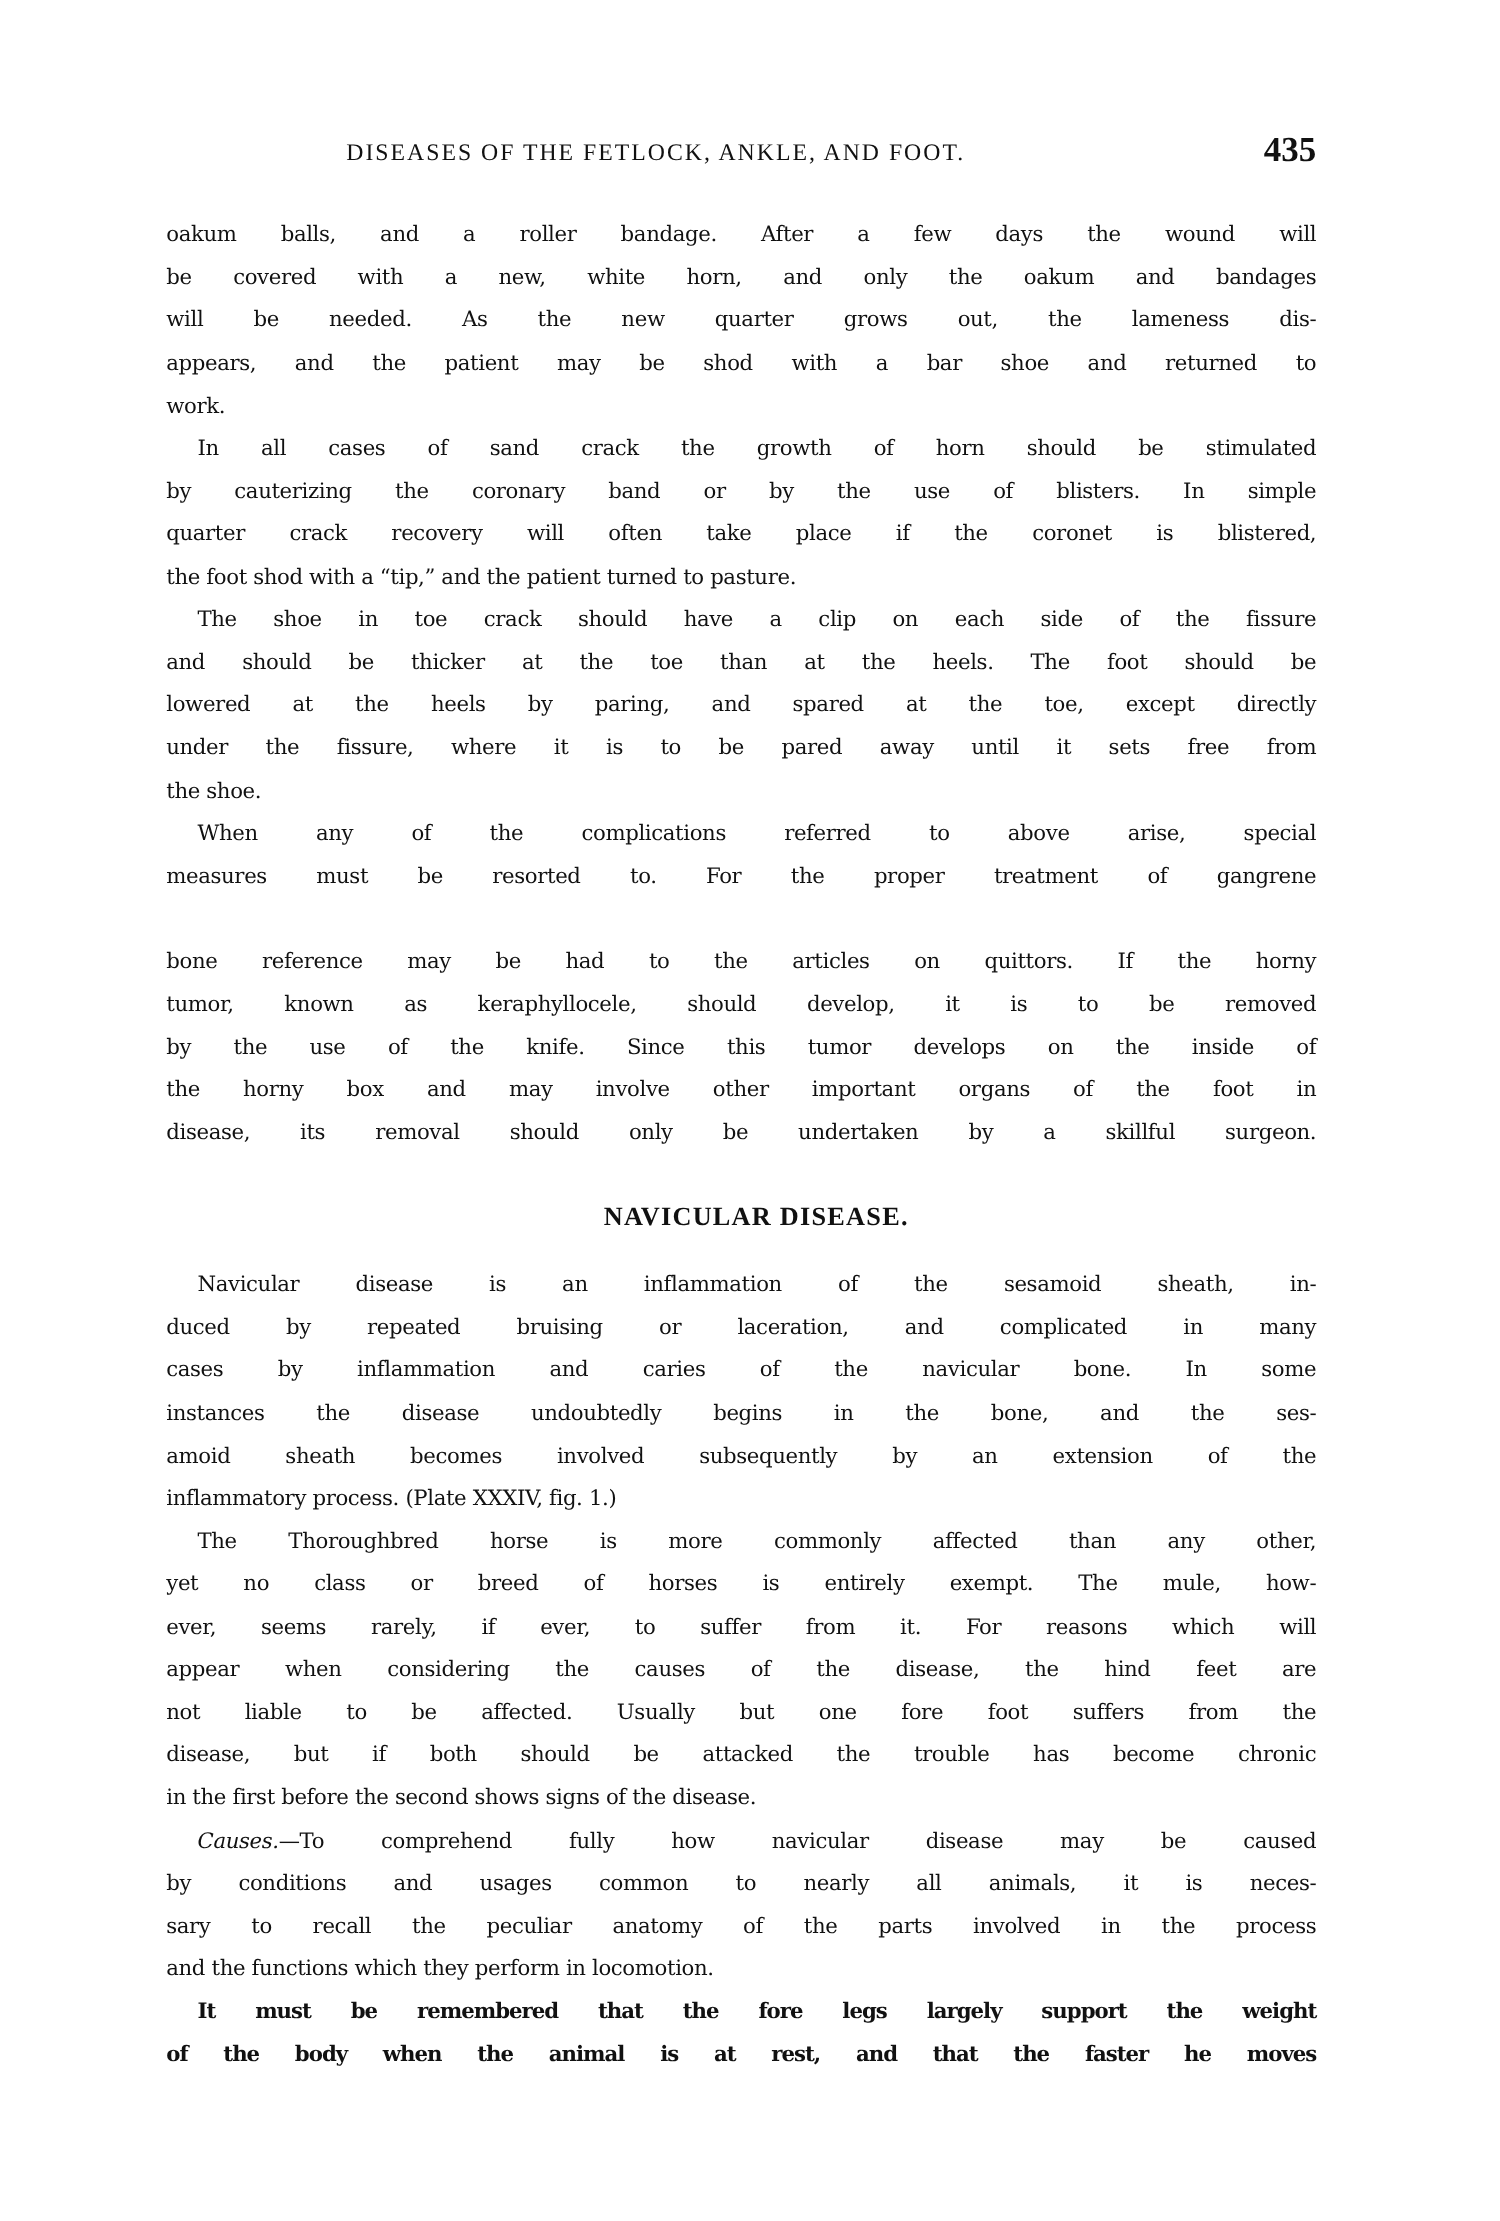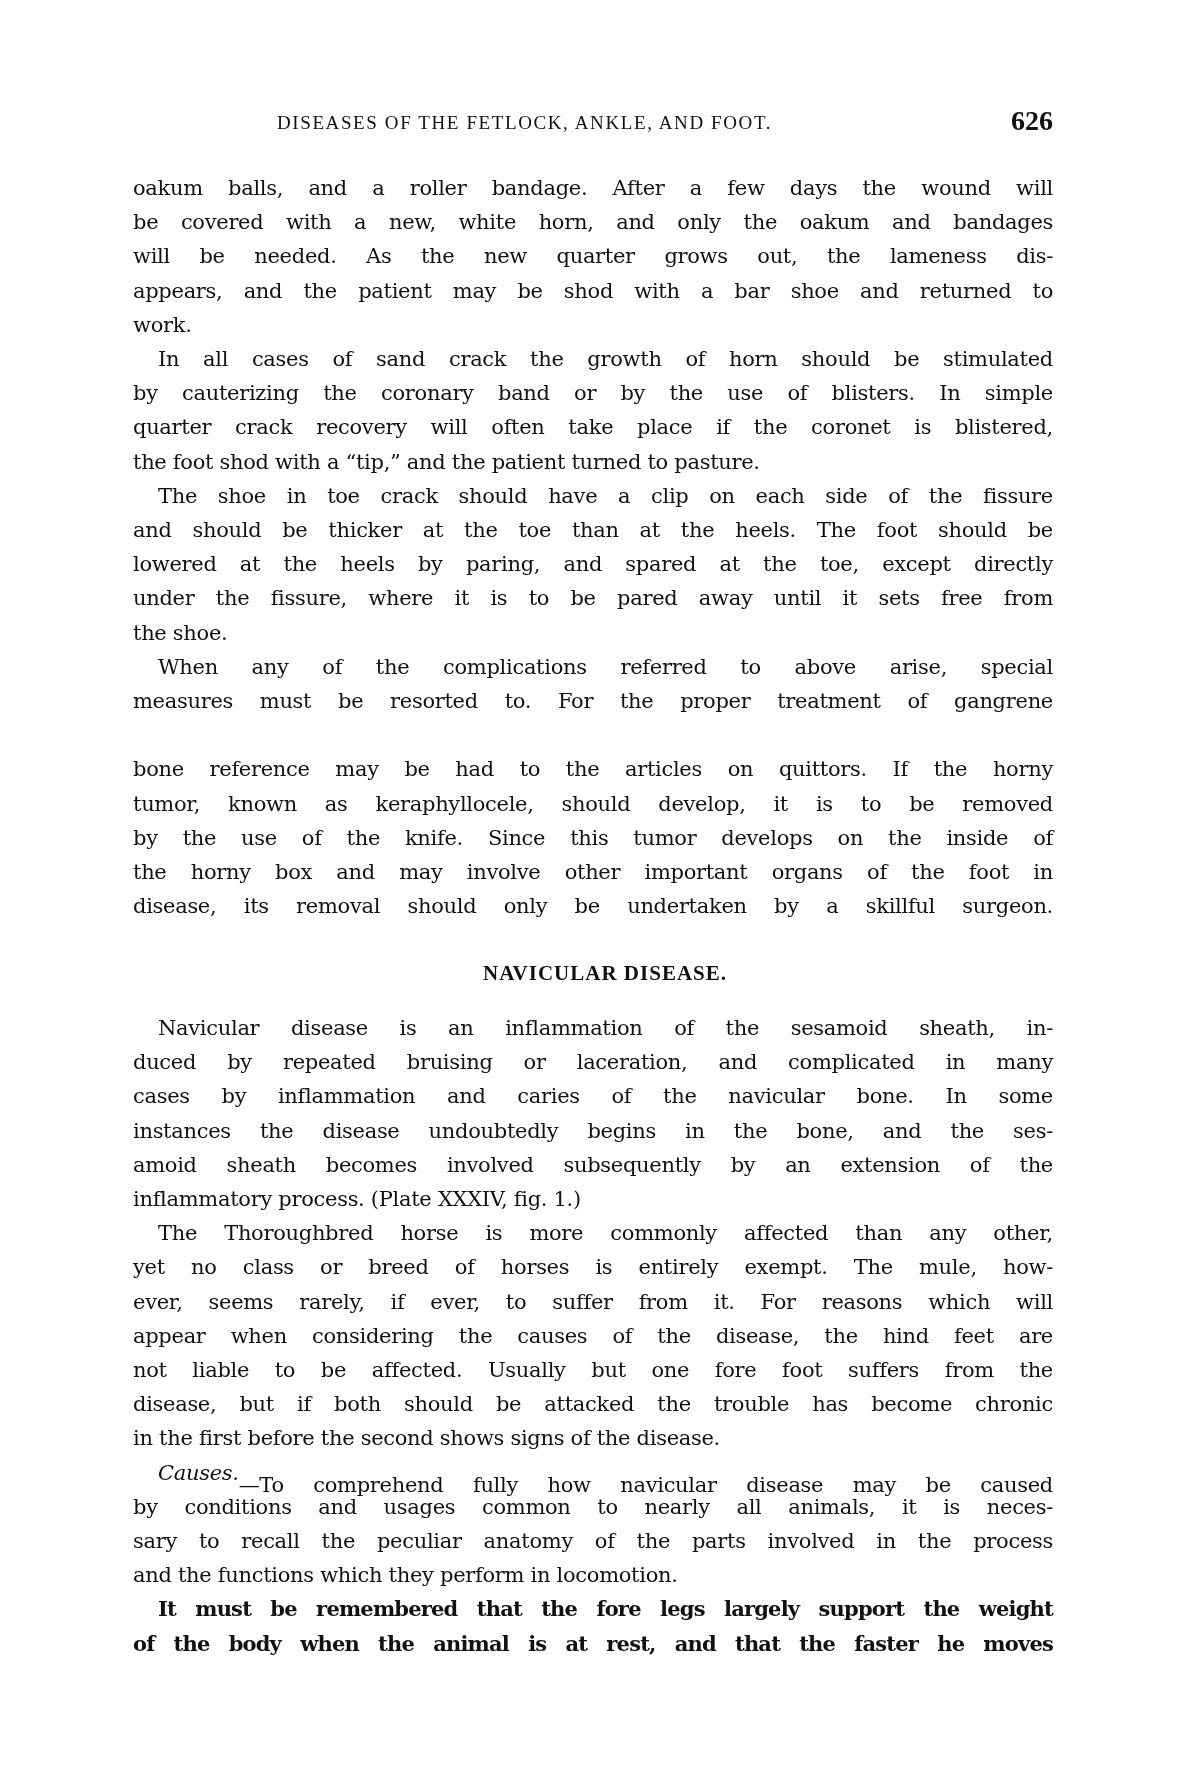--- a/index.html
+++ b/index.html
@@ -17,21 +17,21 @@
       position: absolute; left: 0; top: 0;
       font-size: 19px; letter-spacing: 1.6px; text-transform: uppercase;
       line-height: 30px; white-space: nowrap;
     }
     .page-number {
       position: absolute; right: 0; top: -4px;
       font-size: 28px; font-weight: bold; line-height: 34px;
     }
     .line {
       position: absolute; left: 133px; width: 920px; height: 34px;
-      font-size: 21px; line-height: 34px; white-space: nowrap;
+      font-size: 17px; line-height: 34px; white-space: nowrap;
       text-align: justify; text-align-last: justify;
       font-family: "DejaVu Serif", "Liberation Serif", serif;
       letter-spacing: -0.3px;
     }
     .line.indent { left: 158px; width: 895px; }
     .line.last { text-align-last: left; }
     .line.bold-ish { font-weight: bold; letter-spacing: -0.8px; }
     .section-heading {
       position: absolute; left: 0; width: 1200px; top: 956px; height: 34px;
       text-align: center; font-family: "Liberation Serif", "DejaVu Serif", serif;
@@ -40,21 +40,21 @@
     }
     .ital { font-style: italic; }
   </style>
 </head>
 <body>
 
 <div class="page">
 
   <div class="running-head">
     <span class="running-title">Diseases of the fetlock, ankle, and foot.</span>
-    <span class="page-number">626</span>
+    <span class="page-number">435</span>
   </div>
 
   <div class="line" style="top:171px">oakum balls, and a roller bandage. After a few days the wound will</div>
   <div class="line" style="top:205px">be covered with a new, white horn, and only the oakum and bandages</div>
   <div class="line" style="top:239px">will be needed. As the new quarter grows out, the lameness dis-</div>
   <div class="line" style="top:274px">appears, and the patient may be shod with a bar shoe and returned to</div>
   <div class="line last" style="top:308px">work.</div>
   <div class="line indent" style="top:342px">In all cases of sand crack the growth of horn should be stimulated</div>
   <div class="line" style="top:376px">by cauterizing the coronary band or by the use of blisters. In simple</div>
   <div class="line" style="top:410px">quarter crack recovery will often take place if the coronet is blistered,</div>
@@ -80,21 +80,21 @@
   <div class="line" style="top:1114px">instances the disease undoubtedly begins in the bone, and the ses-</div>
   <div class="line" style="top:1148px">amoid sheath becomes involved subsequently by an extension of the</div>
   <div class="line last" style="top:1182px">inflammatory process. (Plate XXXIV, fig. 1.)</div>
   <div class="line indent" style="top:1216px">The Thoroughbred horse is more commonly affected than any other,</div>
   <div class="line" style="top:1250px">yet no class or breed of horses is entirely exempt. The mule, how-</div>
   <div class="line" style="top:1285px">ever, seems rarely, if ever, to suffer from it. For reasons which will</div>
   <div class="line" style="top:1319px">appear when considering the causes of the disease, the hind feet are</div>
   <div class="line" style="top:1353px">not liable to be affected. Usually but one fore foot suffers from the</div>
   <div class="line" style="top:1387px">disease, but if both should be attacked the trouble has become chronic</div>
   <div class="line last" style="top:1421px">in the first before the second shows signs of the disease.</div>
-  <div class="line indent" style="top:1456px; display:flex; text-align-last:auto;">
+  <div class="line indent" style="top:1456px; display:flex; text-align-last:auto;align-items:flex-end;">
     <span class="ital">Causes.</span>
     <span style="flex:1; text-align:justify; text-align-last:justify;margin-top:12px;">—To comprehend fully how navicular disease may be caused</span>
   </div>
   <div class="line" style="top:1490px">by conditions and usages common to nearly all animals, it is neces-</div>
   <div class="line" style="top:1524px">sary to recall the peculiar anatomy of the parts involved in the process</div>
   <div class="line last" style="top:1558px">and the functions which they perform in locomotion.</div>
   <div class="line indent bold-ish" style="top:1592px">It must be remembered that the fore legs largely support the weight</div>
   <div class="line bold-ish" style="top:1627px">of the body when the animal is at rest, and that the faster he moves</div>
 
 </div>

